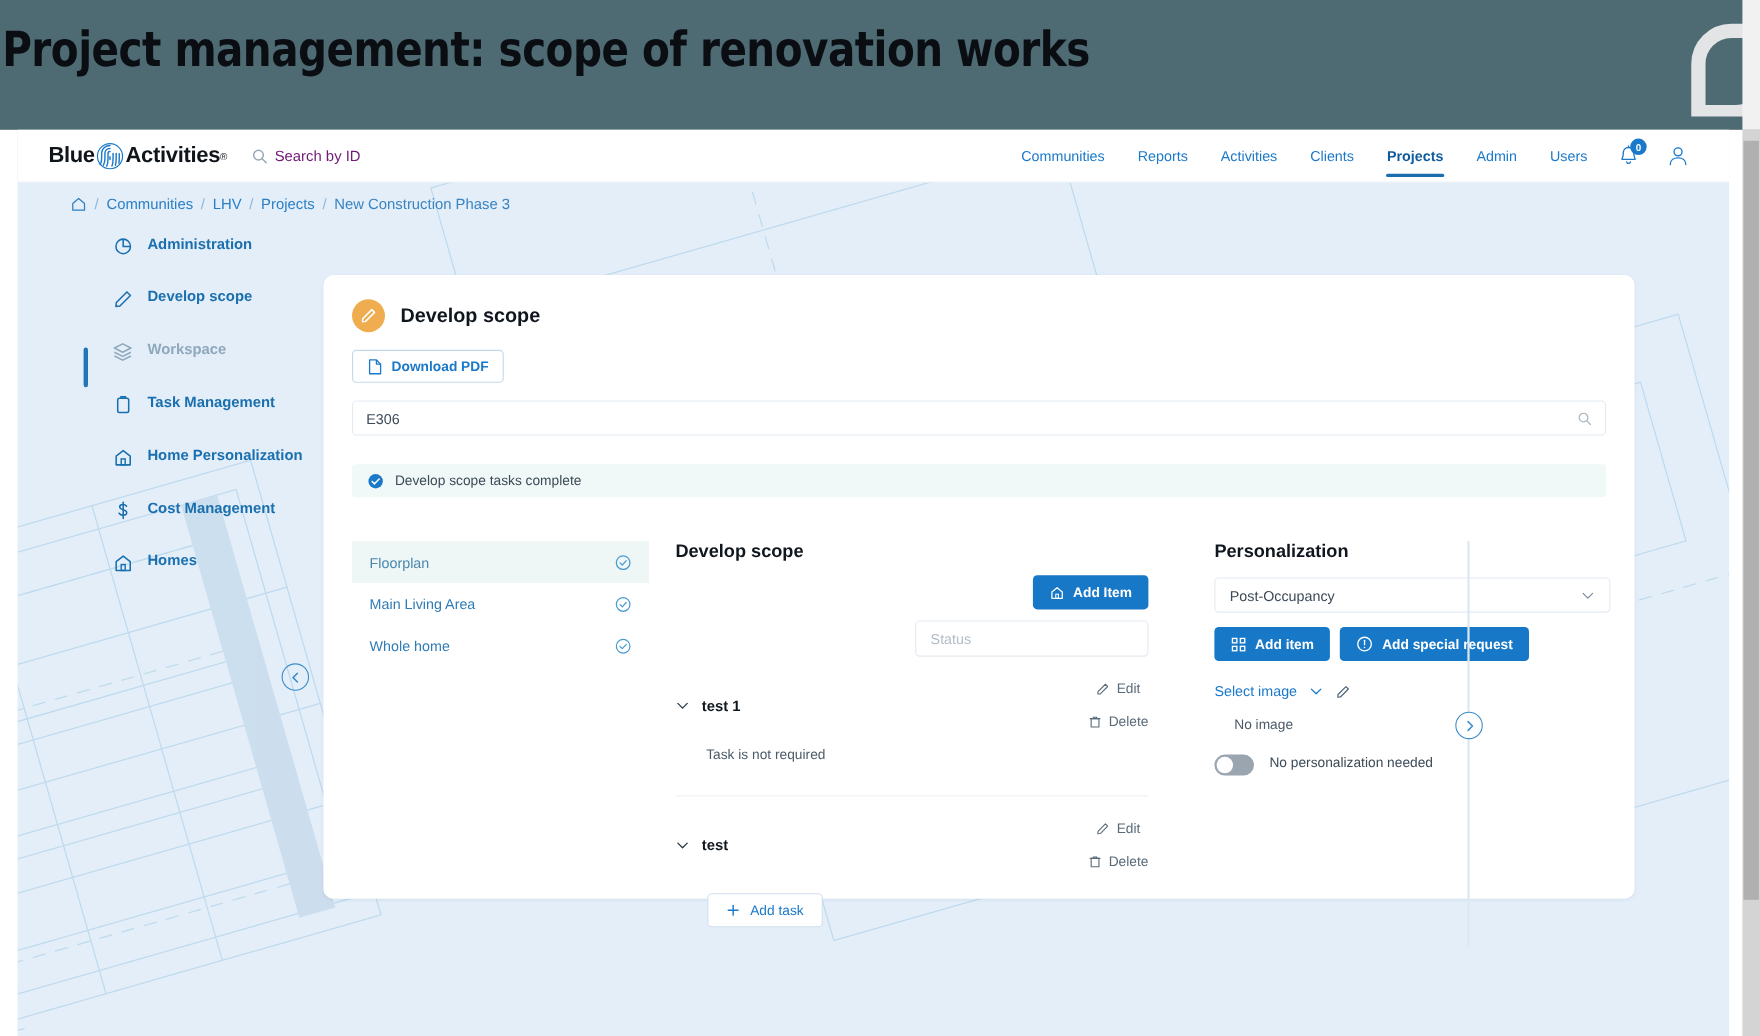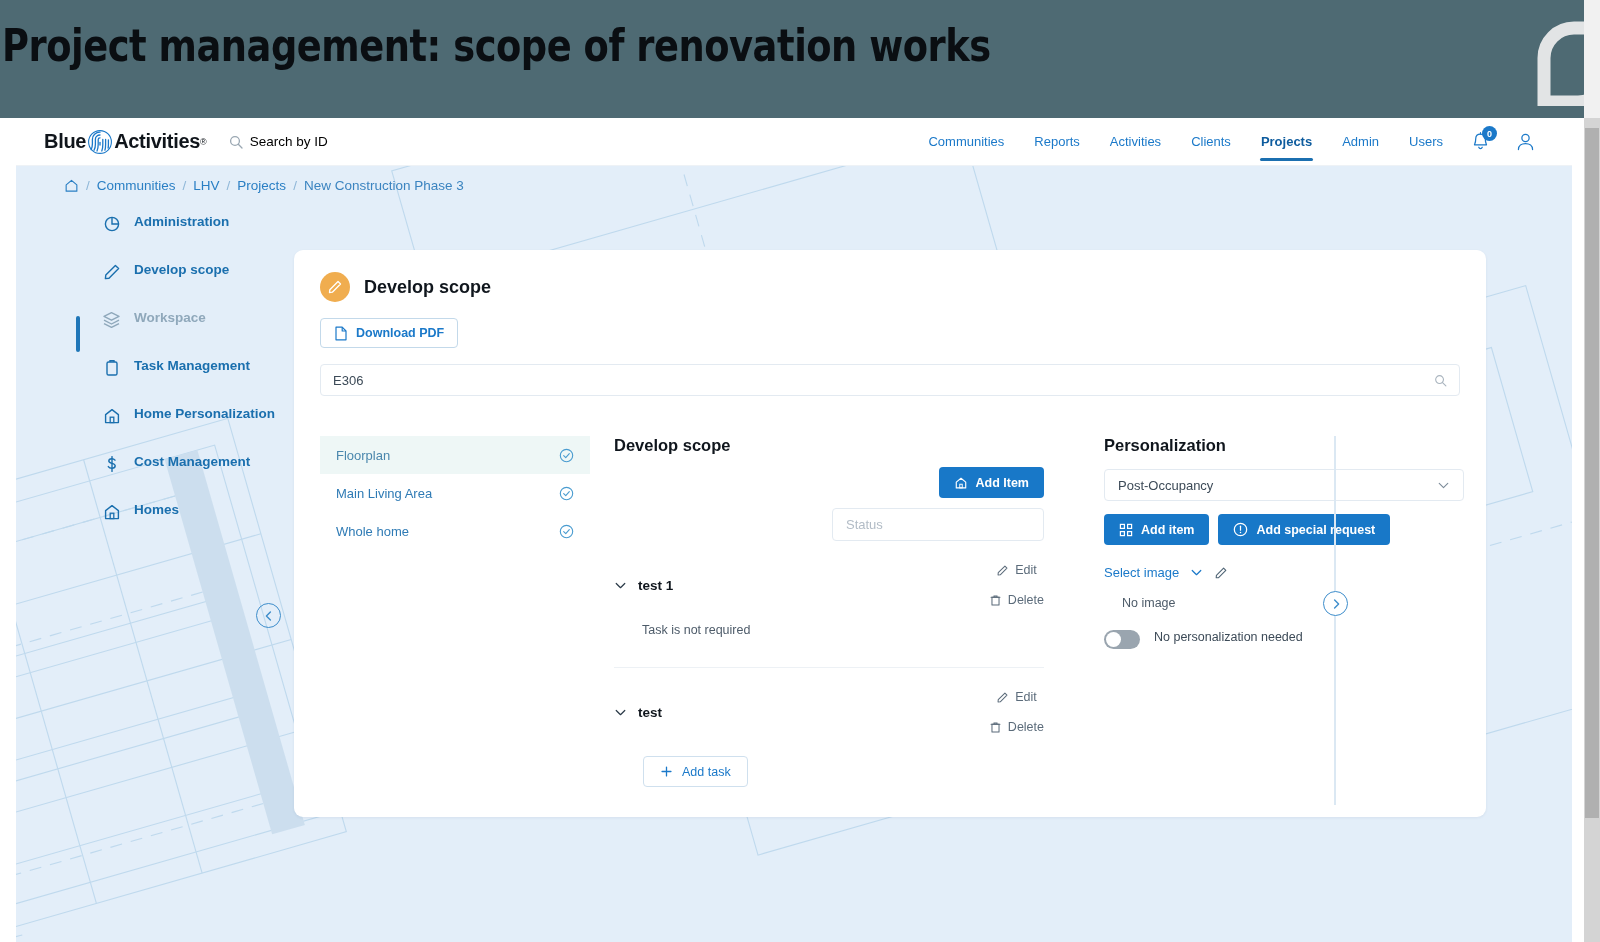--- a/index.html
+++ b/index.html
@@ -34,21 +34,21 @@
     position: relative; height: 48px; background: #ffffff;
     display: flex; align-items: center; border-bottom: 1px solid #eef2f6;
   }
   .brand { display: flex; align-items: center; margin-left: 28px; }
   .brand-text {
     font-size: 20px; font-weight: bold; color: #10151b; letter-spacing: -0.3px;
   }
   .brand-fp { margin: 0 1px; }
   .brand-reg { font-size: 9px; vertical-align: super; color: #10151b; }
   .hdr-search { display: flex; align-items: center; margin-left: 22px; gap: 7px; }
-  .hdr-search span { font-size: 13.5px; color: #000000; }
+  .hdr-search span { font-size: 13.5px; color: #701a75; }
 
   .nav { margin-left: auto; display: flex; align-items: center; gap: 0; padding-right: 24px; }
   .nav-item {
     position: relative; font-size: 13px; color: #1b79c9; padding: 15px 15px 16px;
     white-space: nowrap; cursor: pointer;
   }
   .nav-item.active { color: #0e5c9e; font-weight: bold; }
   .nav-item.active::after {
     content: ""; position: absolute; left: 14px; right: 14px; bottom: 4px;
     height: 2.5px; background: #1b6fb0; border-radius: 2px;
@@ -436,20 +436,27 @@
         </button>
 
         <div class="search-field">
           <input type="text" value="E306" style="">
           <svg width="13" height="13" viewBox="0 0 14 14">
             <circle cx="6" cy="6" r="4.2" fill="none" stroke="#aab5bf" stroke-width="1.2"></circle>
             <line x1="9.2" y1="9.2" x2="12.8" y2="12.8" stroke="#aab5bf" stroke-width="1.2" stroke-linecap="round"></line>
           </svg>
         </div>
 
+        <div class="alert">
+          <svg width="15" height="15" viewBox="0 0 16 16">
+            <circle cx="8" cy="8" r="7" fill="#1b79c9"></circle>
+            <path d="M4.6 8.2 6.9 10.5 11.4 5.8" fill="none" stroke="#ffffff" stroke-width="1.5" stroke-linecap="round" stroke-linejoin="round"></path>
+          </svg>
+          <span>Develop scope tasks complete</span>
+        </div>
 
         <div class="cols">
 
           <div class="rooms">
             <div class="room selected">
               <span>Floorplan</span>
               <svg width="15" height="15" viewBox="0 0 16 16">
                 <circle cx="8" cy="8" r="6.6" fill="none" stroke="#4a9cd0" stroke-width="1.2"></circle>
                 <path d="M5 8.2 7.2 10.3 11 6.1" fill="none" stroke="#4a9cd0" stroke-width="1.2" stroke-linecap="round" stroke-linejoin="round"></path>
               </svg>

